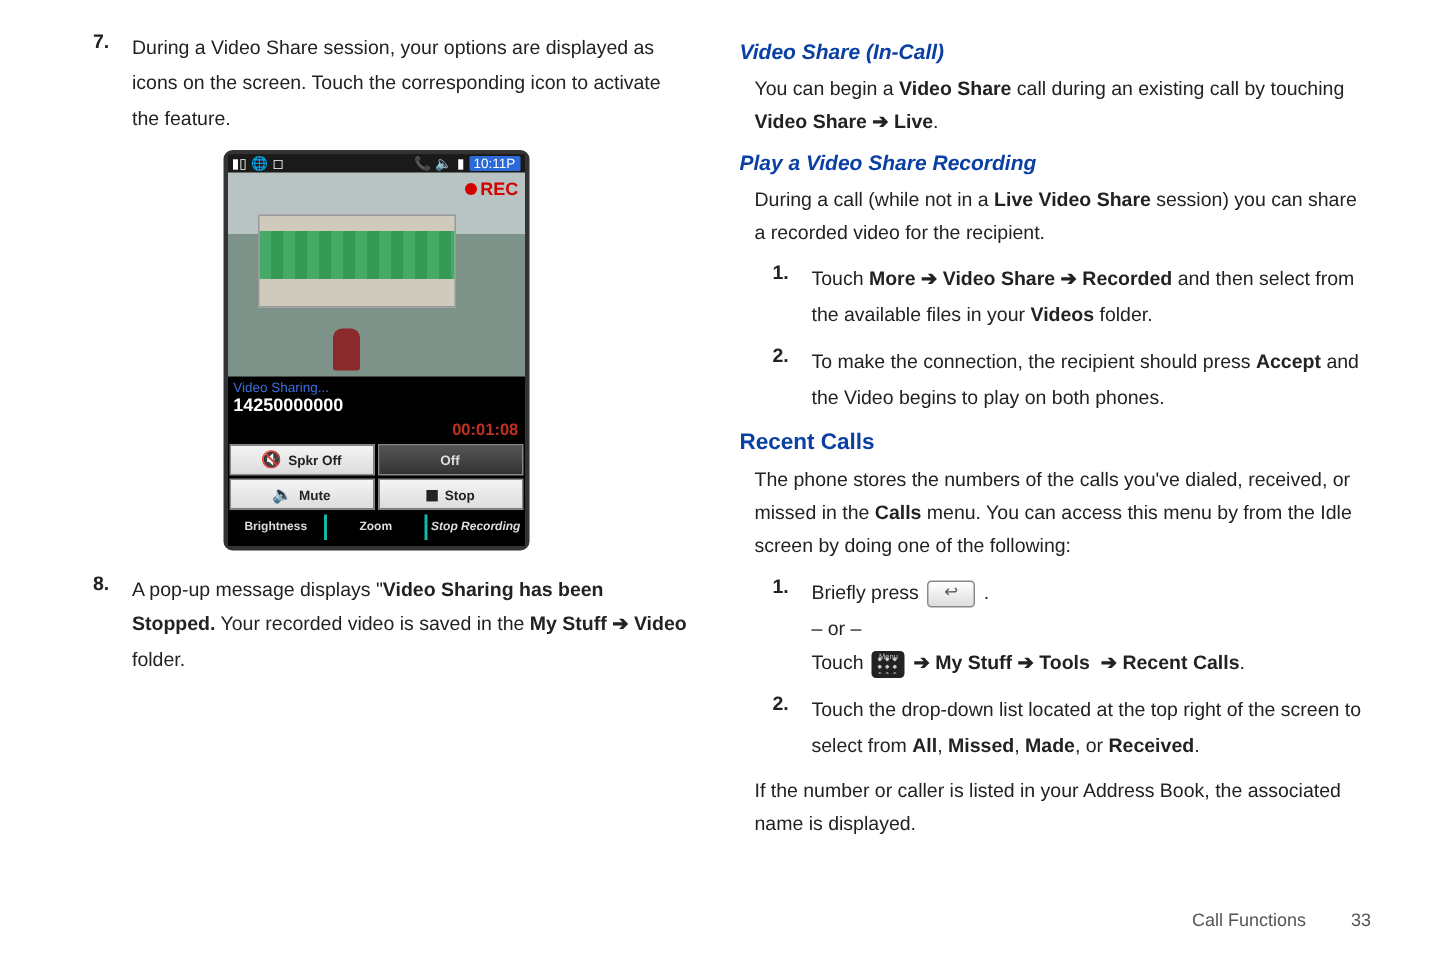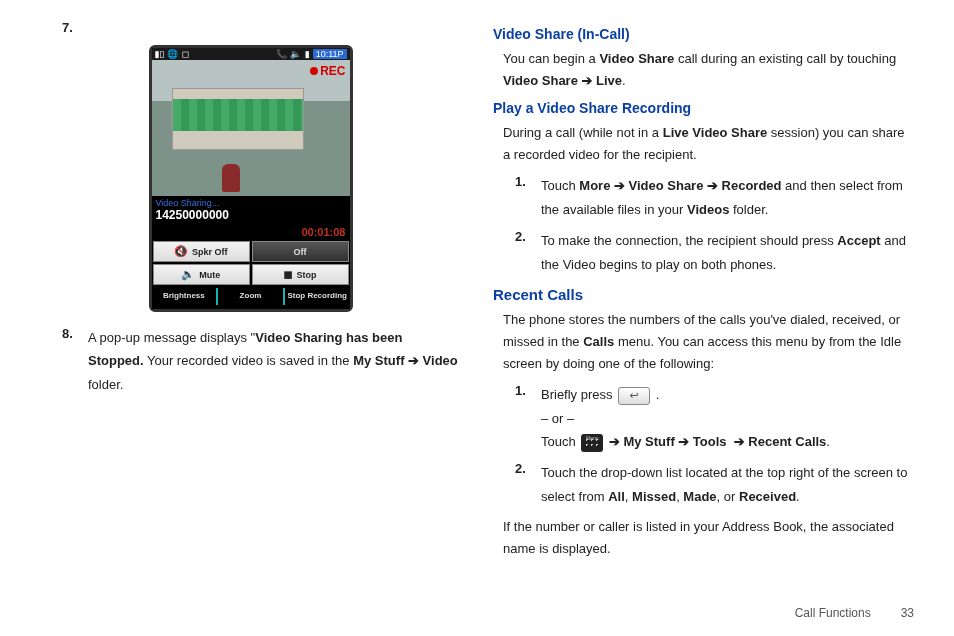--- a/index.html
+++ b/index.html
@@ -36,20 +36,21 @@
   .arrow::after { content: " ➔ "; font-weight: bold; }
   .tip-row {
     border-top: 1px solid #333;
     border-bottom: 1px solid #333;
     padding: 6px 0;
     font-size: 12px;
     margin: 10px 0 14px;
   }
   .h-blue-italic {
     color: #0a3fa3;
+    font-style: italic;
     font-weight: bold;
     font-size: 14px;
     margin: 6px 0;
   }
   .h-blue {
     color: #0a3fa3;
     font-weight: bold;
     font-size: 15px;
     margin: 10px 0 6px;
   }
@@ -232,31 +233,32 @@
   .p-tab {
     flex: 1;
     color: #ddd;
     text-align: center;
     font-size: 8px;
     padding: 4px 0;
     border-right: 2px solid #14b8a6;
     line-height: 1.1;
     font-weight: bold;
   }
-  .p-tab:last-child { border-right: none; }
+  .p-tab:last-child { border-right: none; font-style: italic; }
 
   .nobreak { break-inside: avoid; }
 </style>
 </head>
 <body>
 
 <div class="page">
 
   <div class="step step-indent nobreak">
     <div class="step-num">7.</div>
+    <div class="step-body">During a Video Share session, your options are displayed as icons on the screen. Touch the corresponding icon to activate the feature.</div>
   </div>
 
   <div class="phone-wrap nobreak">
     <div class="phone">
       <div class="p-status">
         <div class="left">
           <span>▮▯</span>
           <span>🌐</span>
           <span>◻</span>
         </div>

